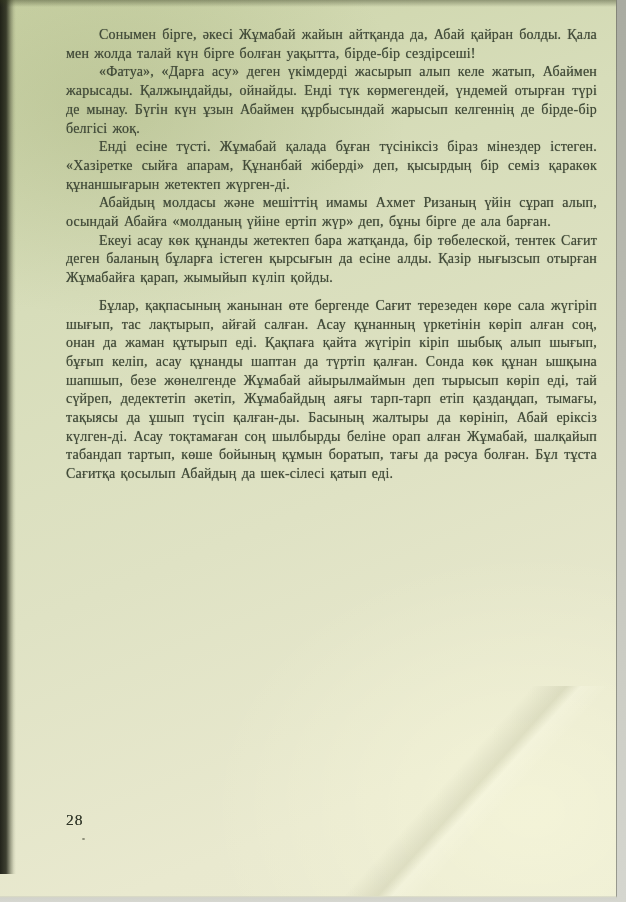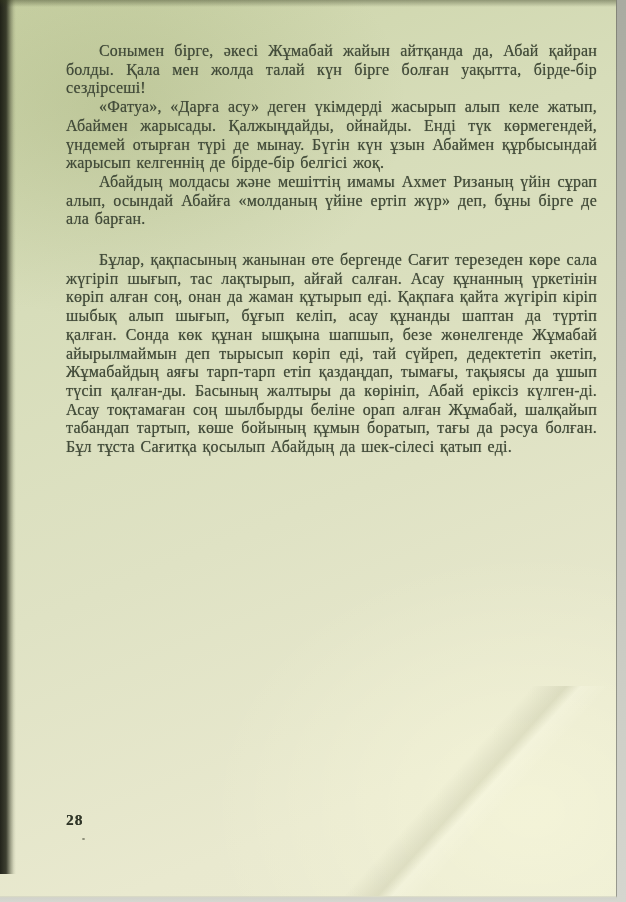--- a/index.html
+++ b/index.html
@@ -58,43 +58,43 @@
       rgba(110,112,80,0.10) 49%,
       rgba(130,132,95,0.16) 51%,
       rgba(255,255,240,0.22) 54%,
       rgba(0,0,0,0) 60%);
     pointer-events: none;
   }
   
   .page-text {
     position: absolute;
     left: 66px;
-    top: 42px;
+    top: 26px;
     width: 531px;
-    font-size: 16px;
+    font-size: 14px;
     line-height: 18.7px;
     color: #434c3a;
     text-align: justify;
     letter-spacing: 0.2px;
     word-spacing: 1.5px;
     text-shadow: 0 0 0.7px rgba(67,76,58,0.75);
   }
   .page-text p {
     margin: 0;
     text-indent: 33px;
   }
   .page-text p.gap-before {
-    margin-top: 22px;
+    margin-top: 9px;
   }
   .page-number {
     position: absolute;
     left: 66px;
     top: 811px;
     font-size: 15.5px;
-    font-weight: bold;
+    font-weight: normal;
     letter-spacing: 1px;
     color: #2f3527;
     text-shadow: 0 0 0.6px rgba(47,53,39,0.7);
   }
   .speck {
     position: absolute;
     left: 82px;
     top: 838px;
     width: 3px; height: 2px;
     background: rgba(60,64,48,0.55);
@@ -102,21 +102,23 @@
   }
 </style>
 </head>
 <body>
 
 <div class="scan">
 
   <div class="page-text">
     <p>Сонымен бірге, әкесі Жұмабай жайын айтқанда да, Абай қайран болды. Қала мен жолда талай күн бірге болған уақытта, бірде-бір сездірсеші!</p>
     <p>«Фатуа», «Дарға асу» деген үкімдерді жасырып алып келе жатып, Абаймен жарысады. Қалжыңдайды, ойнайды. Енді түк көрмегендей, үндемей отырған түрі де мынау. Бүгін күн ұзын Абаймен құрбысындай жарысып келгеннің де бірде-бір белгісі жоқ.</p>
+    <p>Енді есіне түсті. Жұмабай қалада бұған түсініксіз біраз мінездер істеген. «Хазіретке сыйға апарам, Құнанбай жіберді» деп, қысырдың бір семіз қаракөк құнаншығарын жетектеп жүрген-ді.</p>
     <p>Абайдың молдасы және мешіттің имамы Ахмет Ризаның үйін сұрап алып, осындай Абайға «молданың үйіне ертіп жүр» деп, бұны бірге де ала барған.</p>
+    <p>Екеуі асау көк құнанды жетектеп бара жатқанда, бір төбелеской, тентек Сағит деген баланың бұларға істеген қырсығын да есіне алды. Қазір нығызсып отырған Жұмабайға қарап, жымыйып күліп қойды.</p>
     <p class="gap-before">Бұлар, қақпасының жанынан өте бергенде Сағит терезеден көре сала жүгіріп шығып, тас лақтырып, айғай салған. Асау құнанның үркетінін көріп алған соң, онан да жаман құтырып еді. Қақпаға қайта жүгіріп кіріп шыбық алып шығып, бұғып келіп, асау құнанды шаптан да түртіп қалған. Сонда көк құнан ышқына шапшып, безе жөнелгенде Жұмабай айырылмаймын деп тырысып көріп еді, тай сүйреп, дедектетіп әкетіп, Жұмабайдың аяғы тарп-тарп етіп қаздаңдап, тымағы, тақыясы да ұшып түсіп қалған-ды. Басының жалтыры да көрініп, Абай еріксіз күлген-ді. Асау тоқтамаған соң шылбырды беліне орап алған Жұмабай, шалқайып табандап тартып, көше бойының құмын боратып, тағы да рәсуа болған. Бұл тұста Сағитқа қосылып Абайдың да шек-сілесі қатып еді.</p>
   </div>
 
   <div class="page-number">28</div>
   <div class="speck"></div>
 
   <div class="edge-left"></div>
   <div class="edge-top"></div>
   <div class="edge-right"></div>
   <div class="edge-bottom"></div>

